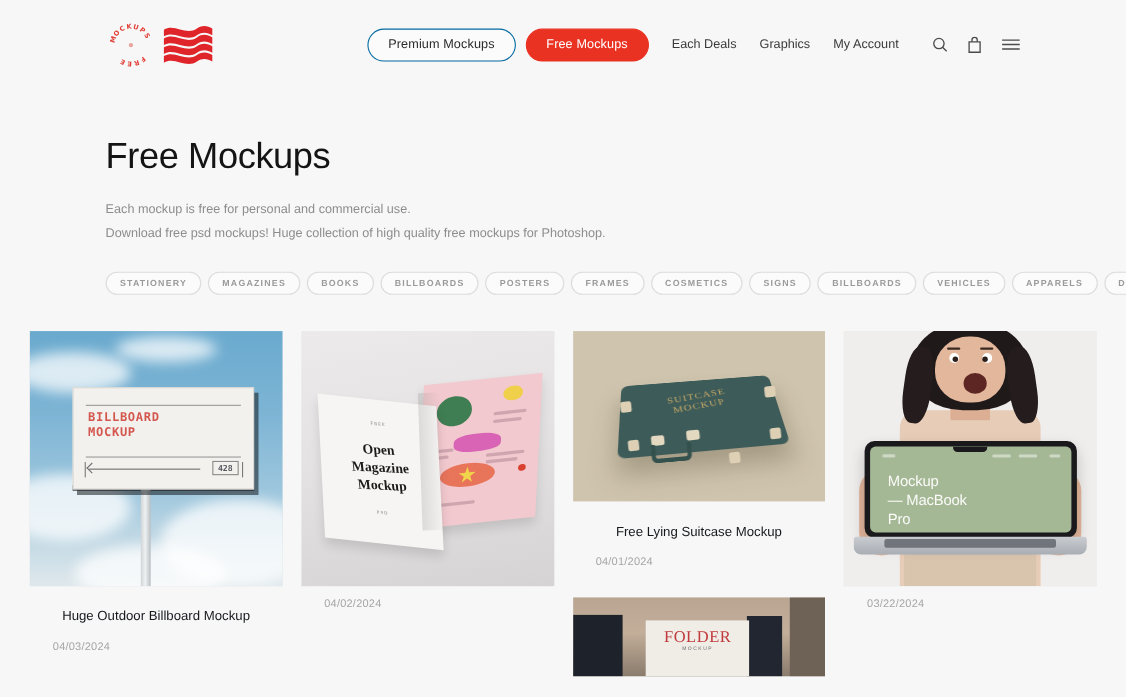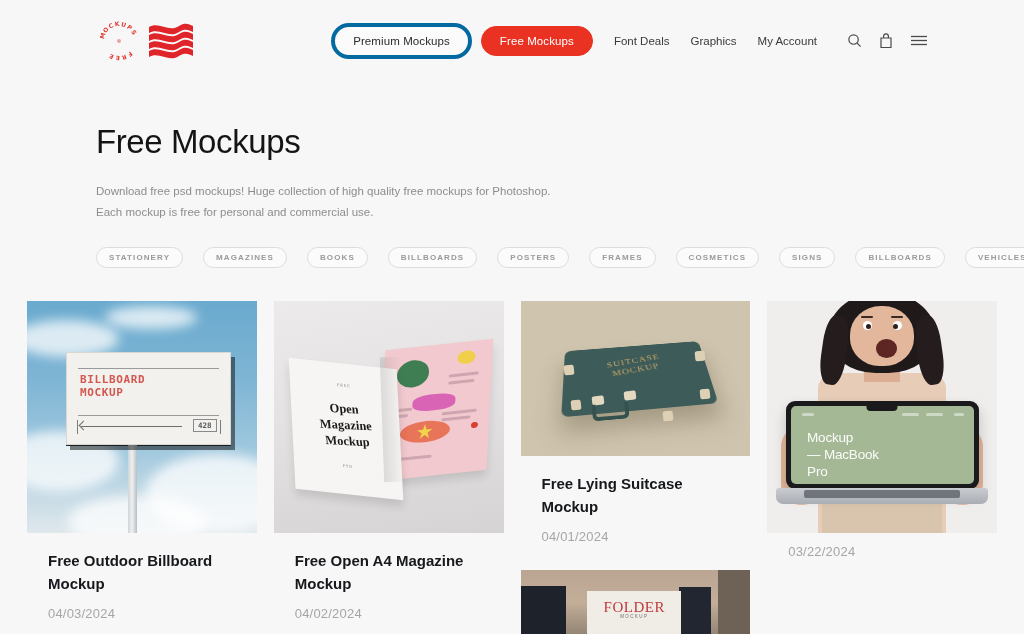--- a/index.html
+++ b/index.html
@@ -33,21 +33,21 @@
   }
   .pill {
     font-size: 11.5px;
     letter-spacing: .1px;
     padding: 8px 18px;
     border-radius: 40px;
     white-space: nowrap;
     cursor: pointer;
   }
   .pill-outline {
-    border: 4px solid #0369a1;
+    border: 1px solid #0369a1;
     color: #2b2b2b;
     background: #fbfbfb;
   }
   .pill-solid {
     background: #ea3223;
     color: #fff;
     border: 1px solid #ea3223;
     margin-left: 9px;
   }
   .nav-link {
@@ -72,21 +72,21 @@
   .sub-line {
     font-size: 11.5px;
     color: #8d8d8d;
     line-height: 21px;
   }
 
   
   .chips {
     display: flex;
     flex-wrap: nowrap;
-    gap: 20px;
+    gap: 6px;
     padding: 24px 96px 0 96px;
   }
   .chip {
     border: 1px solid #dcdcdc;
     border-radius: 30px;
     padding: 5px 12px 5px 12px;
     font-size: 8px;
     font-weight: 700;
     letter-spacing: 1.1px;
     color: #9a9a9a;
@@ -108,29 +108,30 @@
   .card { margin-bottom: 26px; cursor: pointer; }
   .thumb {
     width: 100%;
     overflow: hidden;
     position: relative;
     background: #e9e9e9;
   }
   .thumb.tall { height: 232px; }
   .thumb.short { height: 155px; }
   .card-title {
-    font-size: 15px;
+    font-size: 12px;
     line-height: 23px;
     color: #16181c;
     margin-top: 16px;
     padding: 0 21px;
-    font-weight: 700;
+    font-weight: 400;
+    text-align: center;
   }
   .card-date {
-    font-size: 13px;
+    font-size: 10px;
     color: #a6a6a6;
     margin-top: 11px;
     padding: 0 21px;
     letter-spacing: .2px;
   }
 
   
   .sky {
     width: 100%; height: 100%;
     background: linear-gradient(180deg,#6aaace 0%,#7db4d4 32%,#9cc6dd 62%,#c6dbe6 84%,#dfe8ec 100%);
@@ -366,21 +367,21 @@
           <path d="M2 22 C12 16, 22 28, 32 21 C38 17, 42 19, 46 21 L46 27 C42 25, 38 23, 32 27 C22 34, 12 22, 2 28 Z"></path>
           <path d="M2 30 C12 24, 22 36, 32 29 C38 25, 42 27, 46 29 L46 35 C42 33, 38 31, 32 35 C22 42, 12 30, 2 36 Z"></path>
         </g>
       </svg>
     </div>
   </div>
 
   <div class="nav">
     <div class="pill pill-outline">Premium Mockups</div>
     <div class="pill pill-solid">Free Mockups</div>
-    <div class="nav-link">Font Deals</div>
+    <div class="nav-link">Each Deals</div>
     <div class="nav-link">Graphics</div>
     <div class="nav-link">My Account</div>
 
     <div class="nav-icons">
       <span>
         <svg width="15" height="15" viewBox="0 0 16 16" fill="none" stroke="#4a4a4a" stroke-width="1.3">
           <circle cx="7" cy="7" r="5"></circle>
             <line x1="10.8" y1="10.8" x2="14.5" y2="14.5"></line>
         </svg>
       </span>
@@ -396,22 +397,22 @@
           <line x1="1" y1="6.5" x2="17" y2="6.5"></line>
           <line x1="1" y1="10.5" x2="17" y2="10.5"></line>
         </svg>
       </span>
     </div>
   </div>
 </div>
 
 <div class="hero">
   <h1 class="page-title">Free Mockups</h1>
+  <div class="sub-line">Each mockup is free for personal and commercial use.</div>
   <div class="sub-line">Download free psd mockups! Huge collection of high quality free mockups for Photoshop.</div>
-  <div class="sub-line">Each mockup is free for personal and commercial use.</div>
 </div>
 
 <div class="chips">
   <div class="chip">STATIONERY</div>
   <div class="chip">MAGAZINES</div>
   <div class="chip">BOOKS</div>
   <div class="chip">BILLBOARDS</div>
   <div class="chip">POSTERS</div>
   <div class="chip">FRAMES</div>
   <div class="chip">COSMETICS</div>
@@ -445,21 +446,21 @@
             <div class="bb-arrowrow">
               <div class="bb-tick" style="left:0"></div>
               <div class="bb-arrow"></div>
               <div class="bb-arrowhead"></div>
               <div class="bb-tick" style="right:0"></div>
               <div class="bb-num" style="right:4px">428</div>
             </div>
           </div>
         </div>
       </div>
-      <div class="card-title">Free Outdoor Billboard Mockup</div>
+      <div class="card-title">Huge Outdoor Billboard Mockup</div>
       <div class="card-date">04/03/2024</div>
     </div>
   </div>
 
   <div class="col">
     <div class="card">
       <div class="thumb tall">
         <div class="mag-bg">
           <div class="mag-right">
             <div class="blob green"></div>
@@ -481,21 +482,20 @@
             <div class="mag-serif">
               <div>Open</div>
               <div>Magazine</div>
               <div>Mockup</div>
             </div>
             <div class="mag-tiny" style="top:76%">PSD</div>
           </div>
           <div class="mag-spine"></div>
         </div>
       </div>
-      <div class="card-title">Free Open A4 Magazine Mockup</div>
       <div class="card-date">04/02/2024</div>
     </div>
   </div>
 
   <div class="col">
     <div class="card">
       <div class="thumb short">
         <div class="suit-bg">
           <div class="suit-body">
             <div class="suit-title">

